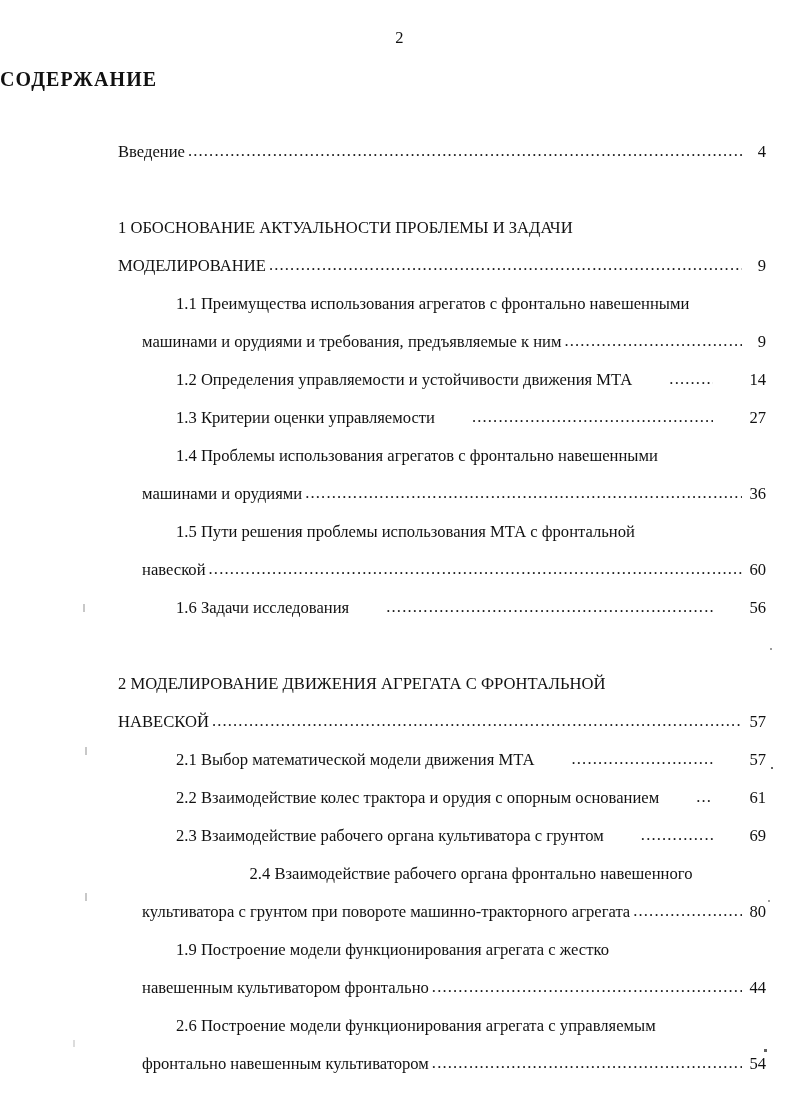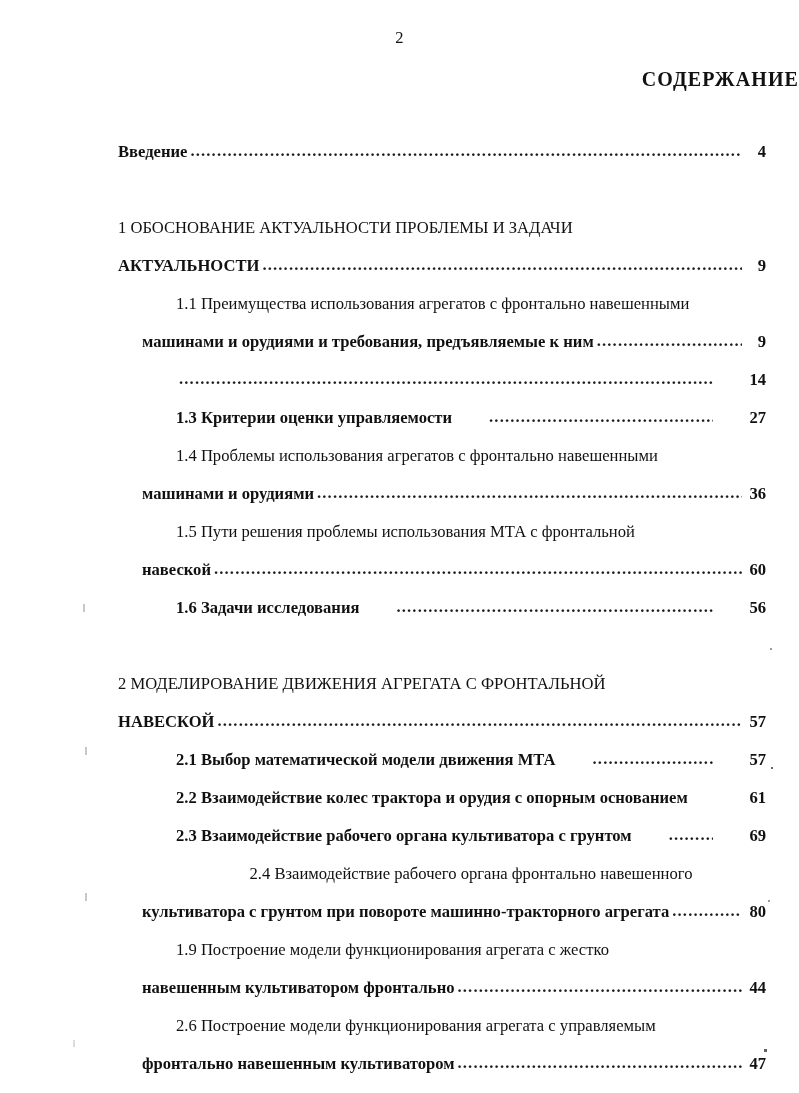--- a/index.html
+++ b/index.html
@@ -29,21 +29,21 @@
     font-size: 16.5px;
     letter-spacing: 0.2px;
   }
 
   
   .doc-title {
     position: absolute;
     top: 68px;
     left: 0;
     width: 799px;
-    text-align: right;
+    text-align: left;
     font-size: 20px;
     font-weight: bold;
     letter-spacing: 1.1px;
   }
 
   
   .toc {
     position: absolute;
     top: 133px;
     left: 118px;
@@ -59,21 +59,20 @@
   }
   .toc-entry.gap-before { margin-top: 38px; }
 
   
   .toc-entry.sub { text-indent: 34px; margin-left: 24px; }
   .toc-entry.chap { text-indent: 0; }
   .leader-row {
     display: flex;
     align-items: center;
     width: 100%;
-    font-weight: bold;
   }
   .leader-row .label {
     white-space: pre;
     flex: 0 1 auto;
   }
   .leader-row .leader {
     flex: 1 1 auto;
     overflow: hidden;
     white-space: nowrap;
     font-size: 16.6px;
@@ -129,35 +128,36 @@
       <div class="toc-entry chap">
         <span class="leader-row">
           <span class="label">Введение</span>
           <span class="leader">...............................................................................................................................................................</span>
           <span class="page-num">4</span>
         </span>
       </div>
       <div class="toc-entry chap gap-before" style="text-indent: 0px;">
         <span class="wrap-line">1 ОБОСНОВАНИЕ АКТУАЛЬНОСТИ ПРОБЛЕМЫ И ЗАДАЧИ</span>
         <span class="leader-row">
-          <span class="label">АКТУАЛЬНОСТИ</span>
+          <span class="label">МОДЕЛИРОВАНИЕ</span>
           <span class="leader">...............................................................................................................................................................</span>
           <span class="page-num">9</span>
         </span>
       </div>
       <div class="toc-entry sub" style="text-indent: 0px;">
         <span class="wrap-line" style="text-indent: 34px;">1.1 Преимущества использования агрегатов с фронтально навешенными</span>
         <span class="leader-row">
           <span class="label">машинами и орудиями и требования, предъявляемые к ним</span>
           <span class="leader">...............................................................................................................................................................</span>
           <span class="page-num">9</span>
         </span>
       </div>
       <div class="toc-entry sub">
         <span class="leader-row">
+          <span class="label">1.2 Определения управляемости и устойчивости движения МТА</span>
           <span class="leader">...............................................................................................................................................................</span>
           <span class="page-num">14</span>
         </span>
       </div>
       <div class="toc-entry sub">
         <span class="leader-row">
           <span class="label">1.3 Критерии оценки управляемости</span>
           <span class="leader">...............................................................................................................................................................</span>
           <span class="page-num">27</span>
         </span>
@@ -228,21 +228,21 @@
           <span class="label">навешенным культиватором фронтально</span>
           <span class="leader">...............................................................................................................................................................</span>
           <span class="page-num">44</span>
         </span>
       </div>
       <div class="toc-entry sub" style="text-indent: 0px;">
         <span class="wrap-line" style="text-indent: 34px;">2.6 Построение модели функционирования агрегата с управляемым</span>
         <span class="leader-row">
           <span class="label">фронтально навешенным культиватором</span>
           <span class="leader">...............................................................................................................................................................</span>
-          <span class="page-num">47</span>
+          <span class="page-num">54</span>
         </span>
       </div>
       <div class="toc-entry sub">
         <span class="leader-row">
           <span class="label">2.7 Построение структурных схем управляемого движения агрегата</span>
           <span class="leader">...............................................................................................................................................................</span>
           <span class="page-num">99</span>
         </span>
       </div>
     </div>

